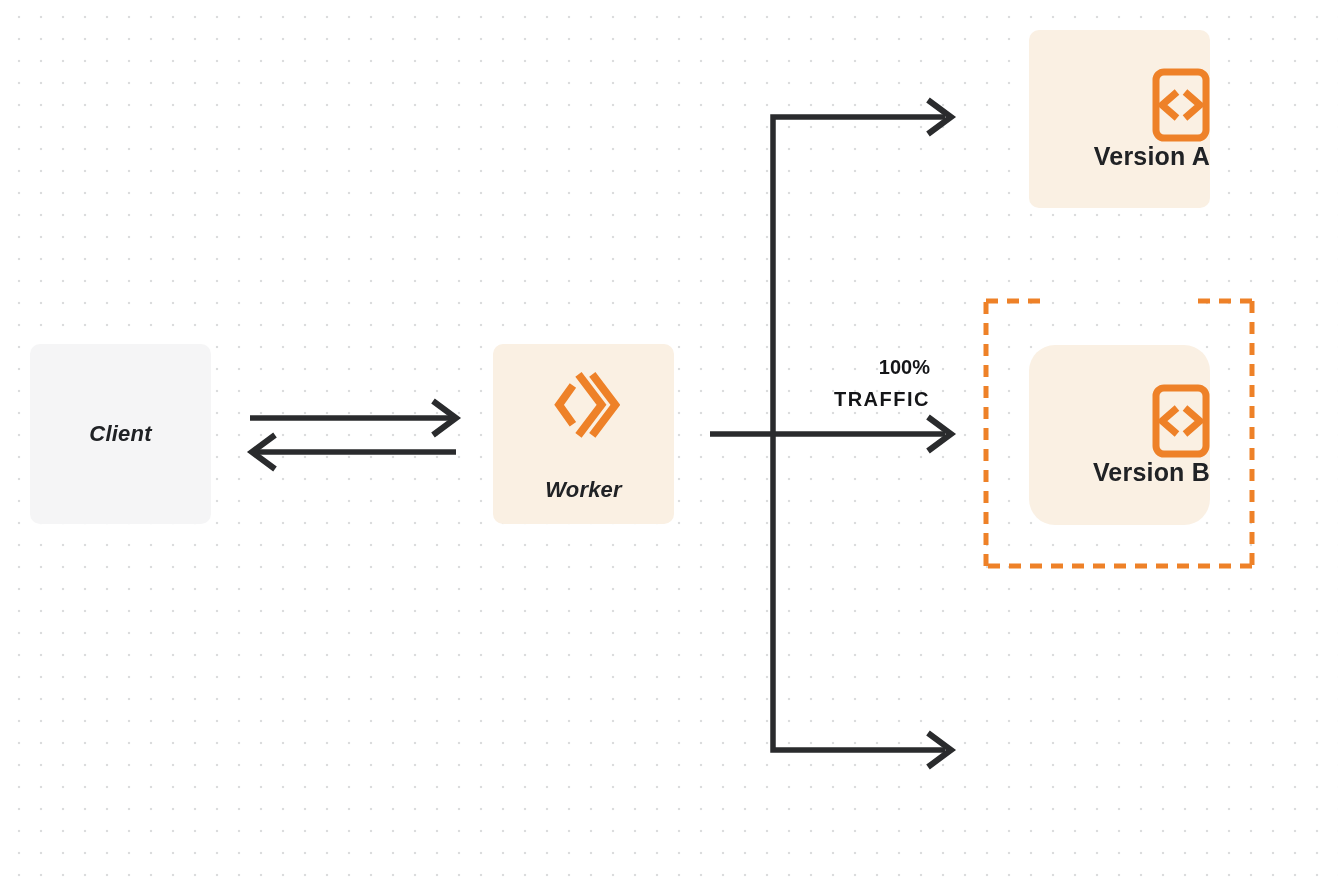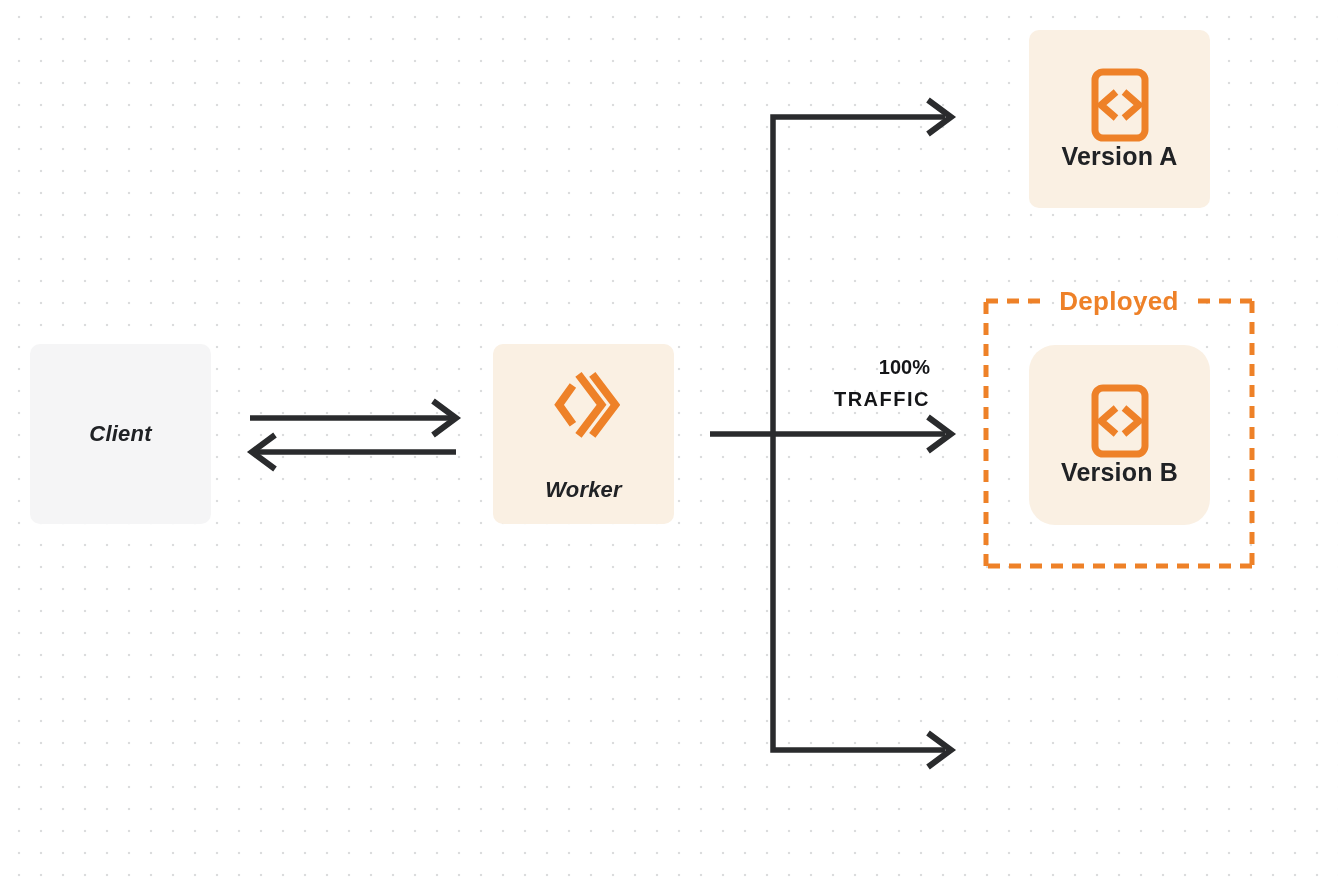--- a/index.html
+++ b/index.html
@@ -10,21 +10,21 @@
     background-size:22px 22px;background-position:8px 6px;
     font-family:"Liberation Sans",sans-serif;
   }
   .wires{position:absolute;left:0;top:0;width:1338px;height:878px;}
   .node{
     position:absolute;border-radius:10px;
     display:flex;flex-direction:column;align-items:center;justify-content:center;
   }
   .node-client{left:30px;top:344px;width:181px;height:180px;background:#f5f5f6;}
   .node-worker{left:493px;top:344px;width:181px;height:180px;background:#faf0e3;gap:36px;}
-  .node-version{width:181px;background:#faf0e3;}
+  .node-version{width:181px;background:#faf0e3;align-items:flex-end;}
   .node-version-a{left:1029px;top:30px;height:178px;}
   .node-version-b{left:1029px;top:345px;height:180px;border-radius:26px;}
   .node-version-c{left:1029px;top:661px;height:179px;}
   .node-label{font-weight:700;color:#202225;font-size:25px;letter-spacing:0.2px;}
   .node-client .node-label,.node-worker .node-label{font-size:22px;font-style:italic;}
   .deployed-label{
     position:absolute;left:1040px;top:286px;width:158px;text-align:center;
     font-size:26px;font-weight:700;color:#ee8128;letter-spacing:0.3px;
   }
   .traffic-label{
@@ -76,21 +76,20 @@
       </g>
     </svg>
     <span class="node-label">Worker</span>
   </div>
 
   <div class="traffic-label">
     <div class="traffic-line1">100%</div>
     <div class="traffic-line2">TRAFFIC</div>
   </div>
 
-  <div class="deployed-label">Deployed</div>
 
   <div class="node node-version node-version-a">
     <svg class="icon-svg" width="58" height="74" viewBox="0 0 58 74" xmlns="http://www.w3.org/2000/svg">
       <g stroke="#ee8128" stroke-width="7" fill="none" stroke-linejoin="miter" stroke-linecap="butt">
         <rect x="4" y="4" width="50" height="66" rx="8"></rect>
         <polyline points="25,24 10,37 25,50"></polyline>
         <polyline points="33,24 48,37 33,50"></polyline>
       </g>
     </svg>
     <span class="node-label">Version A</span>

